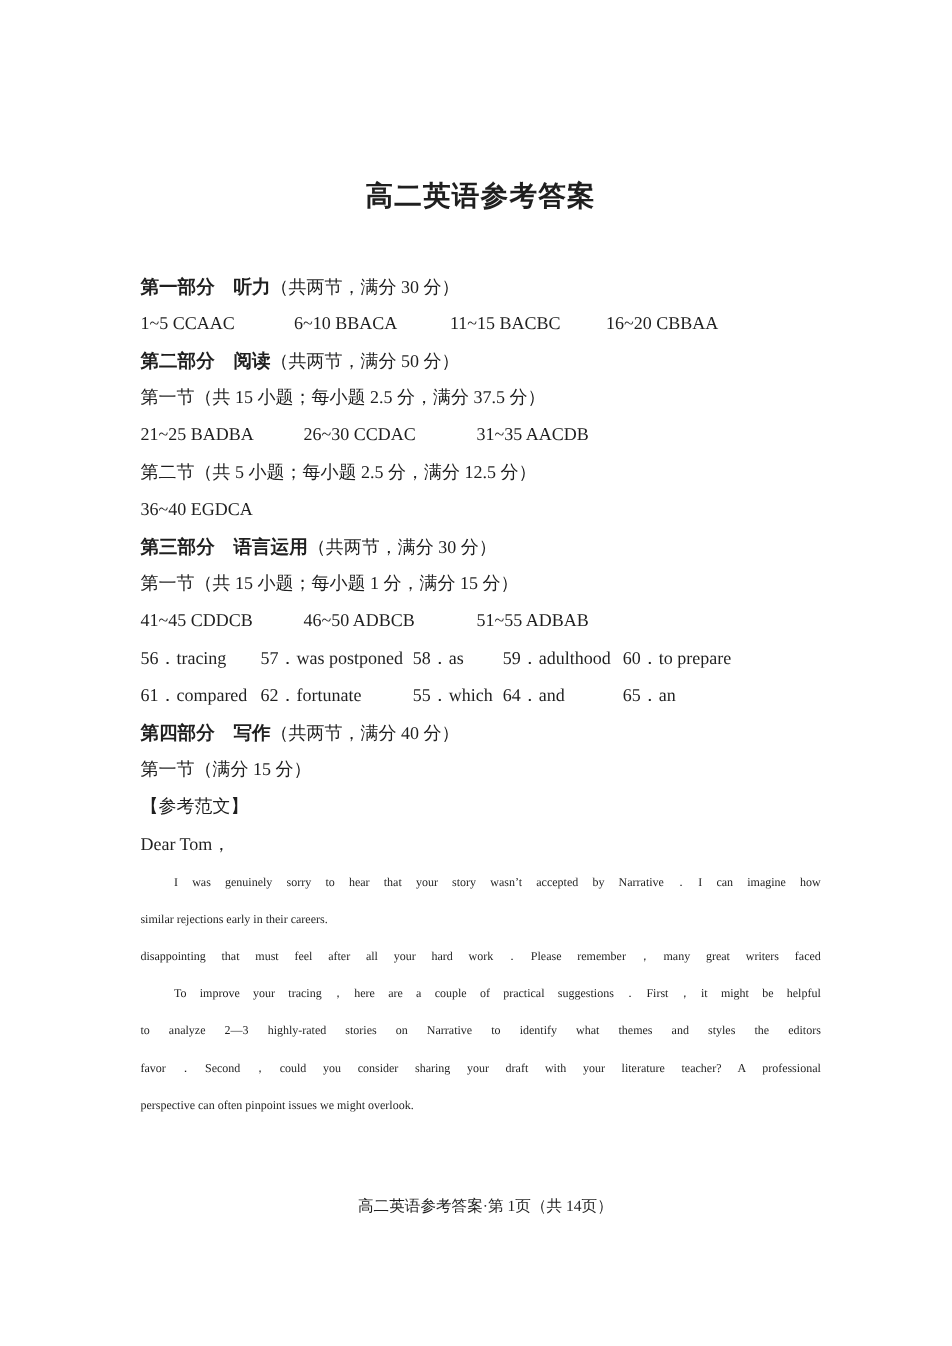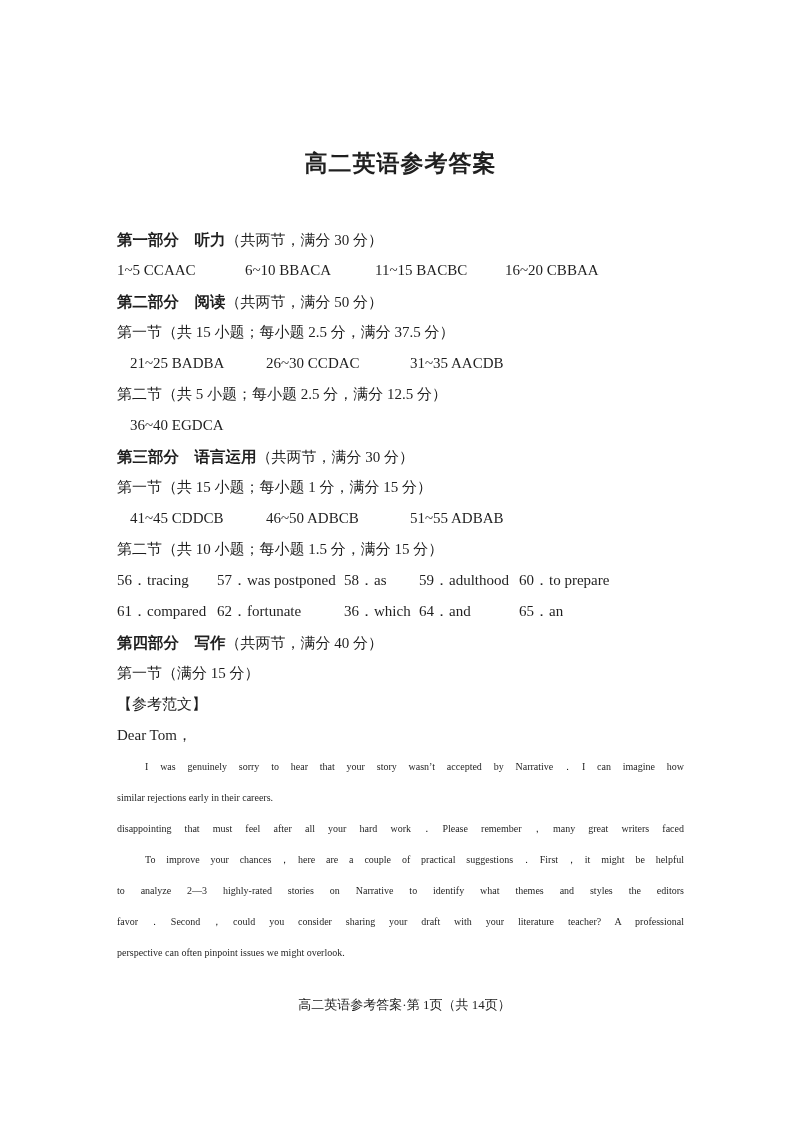--- a/index.html
+++ b/index.html
@@ -23,21 +23,21 @@
     letter-spacing: 1px;
   }
   .line {
     height: 31px;
     line-height: 31px;
     font-size: 15px;
     white-space: nowrap;
   }
   .heading-bold { font-weight: bold; font-size: 15.5px; }
   .row4 { display: grid; grid-template-columns: 128px 130px 130px auto; }
-  .row3 { display: grid; grid-template-columns: 136px 144px auto; margin-left: 13px; }
+  .row3 { display: grid; grid-template-columns: 136px 144px auto; }
   .row5 { display: grid; grid-template-columns: 100px 127px 75px 100px auto; }
   .pline {
     height: 31px;
     line-height: 31px;
     font-size: 10px;
     text-align: justify;
     text-align-last: justify;
   }
   .pline.last { text-align: left; text-align-last: left; }
   .pline.indent { text-indent: 28px; }
@@ -84,51 +84,50 @@
 
   <div class="line">
     <span class="heading-bold">第三部分　语言运用</span><span>（共两节，满分 30 分）</span>
   </div>
   <div class="line">第一节（共 15 小题；每小题 1 分，满分 15 分）</div>
   <div class="line row3">
     <span>41~45 CDDCB</span>
     <span>46~50 ADBCB</span>
     <span>51~55 ADBAB</span>
   </div>
-  <div class="line">第二节（共 10 小题；每小题 1.5 分，满分 15 分）</div>
   <div class="line row5">
     <span>56．tracing</span>
     <span>57．was postponed</span>
     <span>58．as</span>
     <span>59．adulthood</span>
     <span>60．to prepare</span>
   </div>
   <div class="line row5">
     <span>61．compared</span>
     <span>62．fortunate</span>
-    <span>36．which</span>
+    <span>55．which</span>
     <span>64．and</span>
     <span>65．an</span>
   </div>
 
   <div class="line">
     <span class="heading-bold">第四部分　写作</span><span>（共两节，满分 40 分）</span>
   </div>
   <div class="line">第一节（满分 15 分）</div>
   <div class="line">【参考范文】</div>
   <div class="line">Dear Tom，</div>
 
   <div>
     <div class="pline indent">I was genuinely sorry to hear that your story wasn’t accepted by Narrative．I can imagine how</div>
     <div class="pline last">similar rejections early in their careers.</div>
     <div class="pline">disappointing that must feel after all your hard work．Please remember，many great writers faced</div>
   </div>
 
   <div>
-    <div class="pline indent">To improve your chances，here are a couple of practical suggestions．First，it might be helpful</div>
+    <div class="pline indent">To improve your tracing，here are a couple of practical suggestions．First，it might be helpful</div>
     <div class="pline">to analyze 2—3 highly-rated stories on Narrative to identify what themes and styles the editors</div>
     <div class="pline">favor．Second，could you consider sharing your draft with your literature teacher? A professional</div>
     <div class="pline last">perspective can often pinpoint issues we might overlook.</div>
   </div>
 
   <div class="footer">高二英语参考答案·第 1页（共 14页）</div>
 
 </div>
 
 </body></html>

